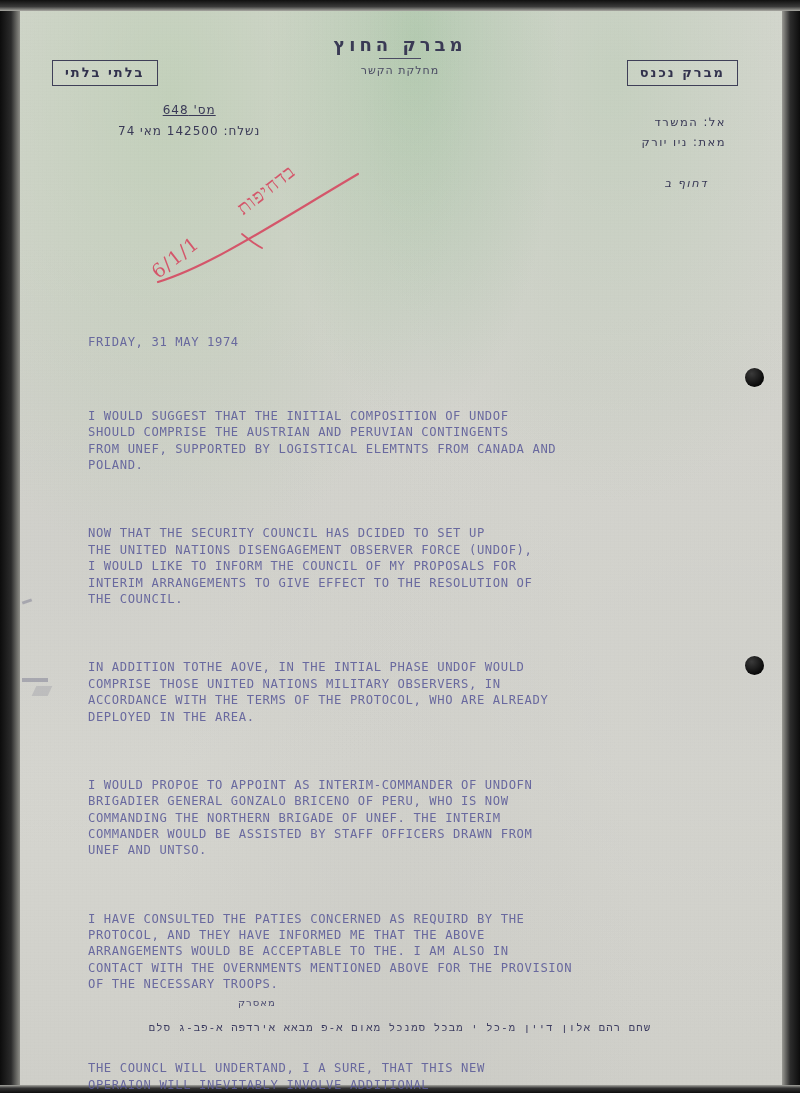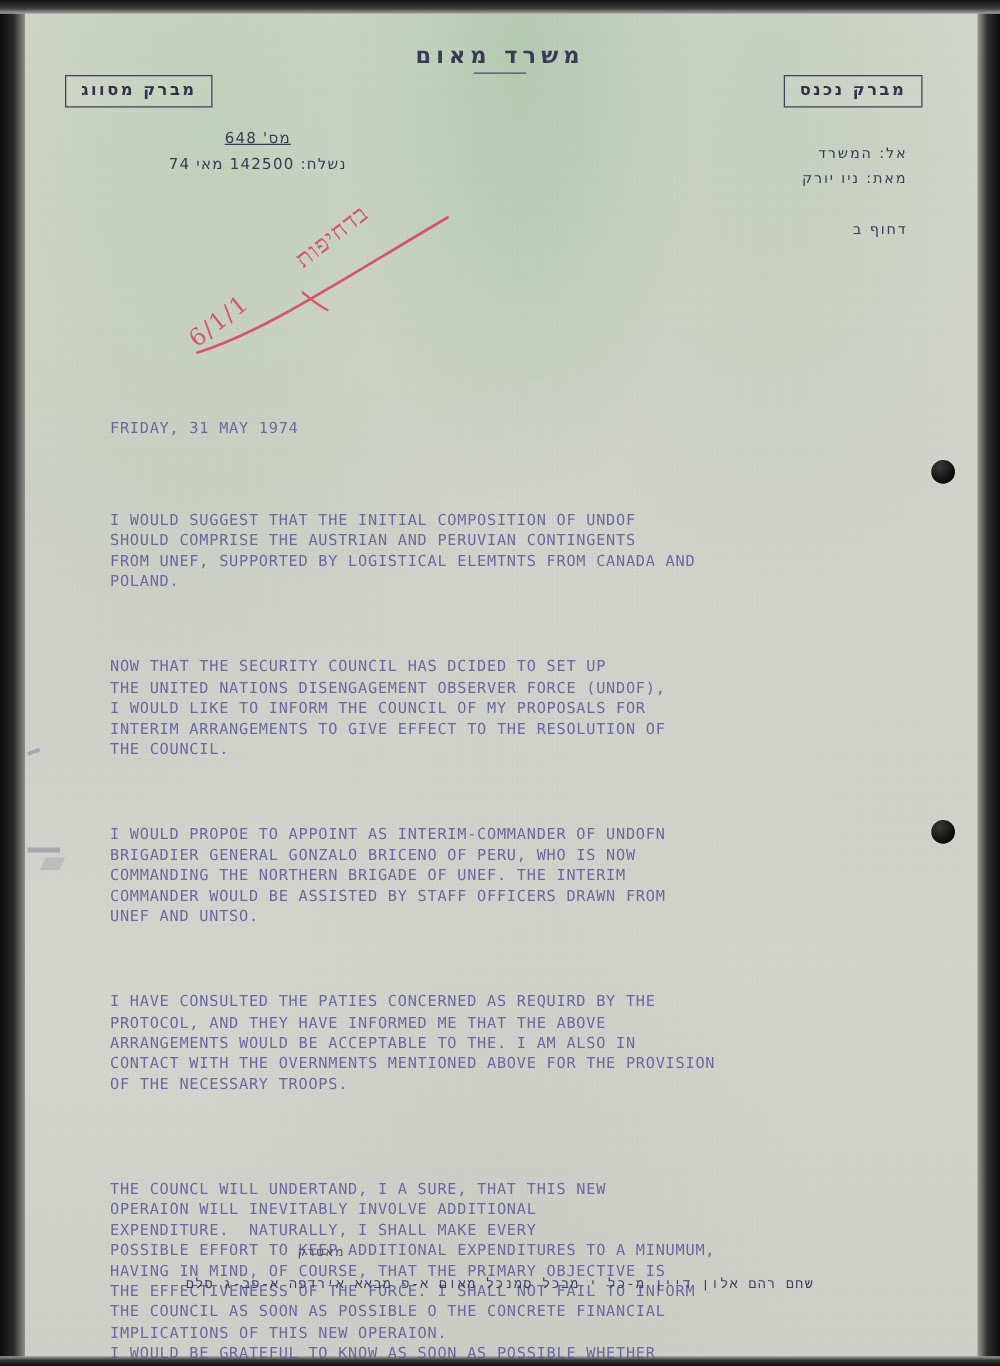--- a/index.html
+++ b/index.html
@@ -114,43 +114,43 @@
   .ref-block {
     position: absolute;
     left: 118px; top: 100px;
     direction: rtl;
     text-align: center;
     font-family: "DejaVu Sans", sans-serif;
     font-size: 12px;
     color: #3a3a57;
     letter-spacing: 1px;
     line-height: 21px;
-    margin-left: 17px;
   }
   .ref-num { text-decoration: underline; }
 
   .to-block {
     position: absolute;
     right: 74px; top: 112px;
     direction: rtl;
     text-align: right;
     font-family: "DejaVu Sans", sans-serif;
     font-size: 11.5px;
     color: #3a3a57;
     letter-spacing: 1.5px;
     line-height: 20px;
   }
   .urgent {
     position: absolute;
-    right: 74px; top: 176px;
+    right: 92px; top: 176px;
     direction: rtl;
     font-family: "DejaVu Sans", sans-serif;
     font-size: 11.5px;
     color: #3a3a57;
     letter-spacing: 1.5px;
+    font-style: italic;
   }
 
   
   .hand {
     position: absolute;
     font-family: "DejaVu Serif", serif;
     color: #d4566a;
     direction: rtl;
   }
   .hand-date {
@@ -227,25 +227,26 @@
 
   <div class="edge-left"></div>
   <div class="edge-right"></div>
   <div class="edge-top"></div>
   <div class="edge-bottom"></div>
 
   <div class="hole" style="left:745px;top:368px;"></div>
   <div class="hole" style="left:745px;top:656px;"></div>
 
   <div class="hdr-center">
-    <div class="ministry">משרד מאום</div>
+    <div class="ministry">מברק החוץ</div>
     <div class="ministry-rule"></div>
-  </div>
-
-  <div class="boxed box-left">מברק מסווג</div>
+    <div class="dept">מחלקת הקשר</div>
+  </div>
+
+  <div class="boxed box-left">בלתי בלתי</div>
   <div class="boxed box-right">מברק נכנס</div>
 
   <div class="ref-block">
     <div class="ref-num">מס' 648</div>
     <div>נשלח: 142500 מאי 74</div>
   </div>
 
   <div class="to-block">
     <div>אל: המשרד</div>
     <div>מאת: ניו יורק</div>
@@ -263,20 +264,24 @@
     <p class="date-line">FRIDAY, 31 MAY 1974</p>
     <p>I WOULD SUGGEST THAT THE INITIAL COMPOSITION OF UNDOF
 SHOULD COMPRISE THE AUSTRIAN AND PERUVIAN CONTINGENTS
 FROM UNEF, SUPPORTED BY LOGISTICAL ELEMTNTS FROM CANADA AND
 POLAND.</p>
     <p>NOW THAT THE SECURITY COUNCIL HAS DCIDED TO SET UP
 THE UNITED NATIONS DISENGAGEMENT OBSERVER FORCE (UNDOF),
 I WOULD LIKE TO INFORM THE COUNCIL OF MY PROPOSALS FOR
 INTERIM ARRANGEMENTS TO GIVE EFFECT TO THE RESOLUTION OF
 THE COUNCIL.</p>
+    <p>IN ADDITION TOTHE AOVE, IN THE INTIAL PHASE UNDOF WOULD
+COMPRISE THOSE UNITED NATIONS MILITARY OBSERVERS, IN
+ACCORDANCE WITH THE TERMS OF THE PROTOCOL, WHO ARE ALREADY
+DEPLOYED IN THE AREA.</p>
     <p>I WOULD PROPOE TO APPOINT AS INTERIM-COMMANDER OF UNDOFN
 BRIGADIER GENERAL GONZALO BRICENO OF PERU, WHO IS NOW
 COMMANDING THE NORTHERN BRIGADE OF UNEF. THE INTERIM
 COMMANDER WOULD BE ASSISTED BY STAFF OFFICERS DRAWN FROM
 UNEF AND UNTSO.</p>
     <p style="margin-bottom:30px;">I HAVE CONSULTED THE PATIES CONCERNED AS REQUIRD BY THE
 PROTOCOL, AND THEY HAVE INFORMED ME THAT THE ABOVE
 ARRANGEMENTS WOULD BE ACCEPTABLE TO THE. I AM ALSO IN
 CONTACT WITH THE OVERNMENTS MENTIONED ABOVE FOR THE PROVISION
 OF THE NECESSARY TROOPS.</p>

